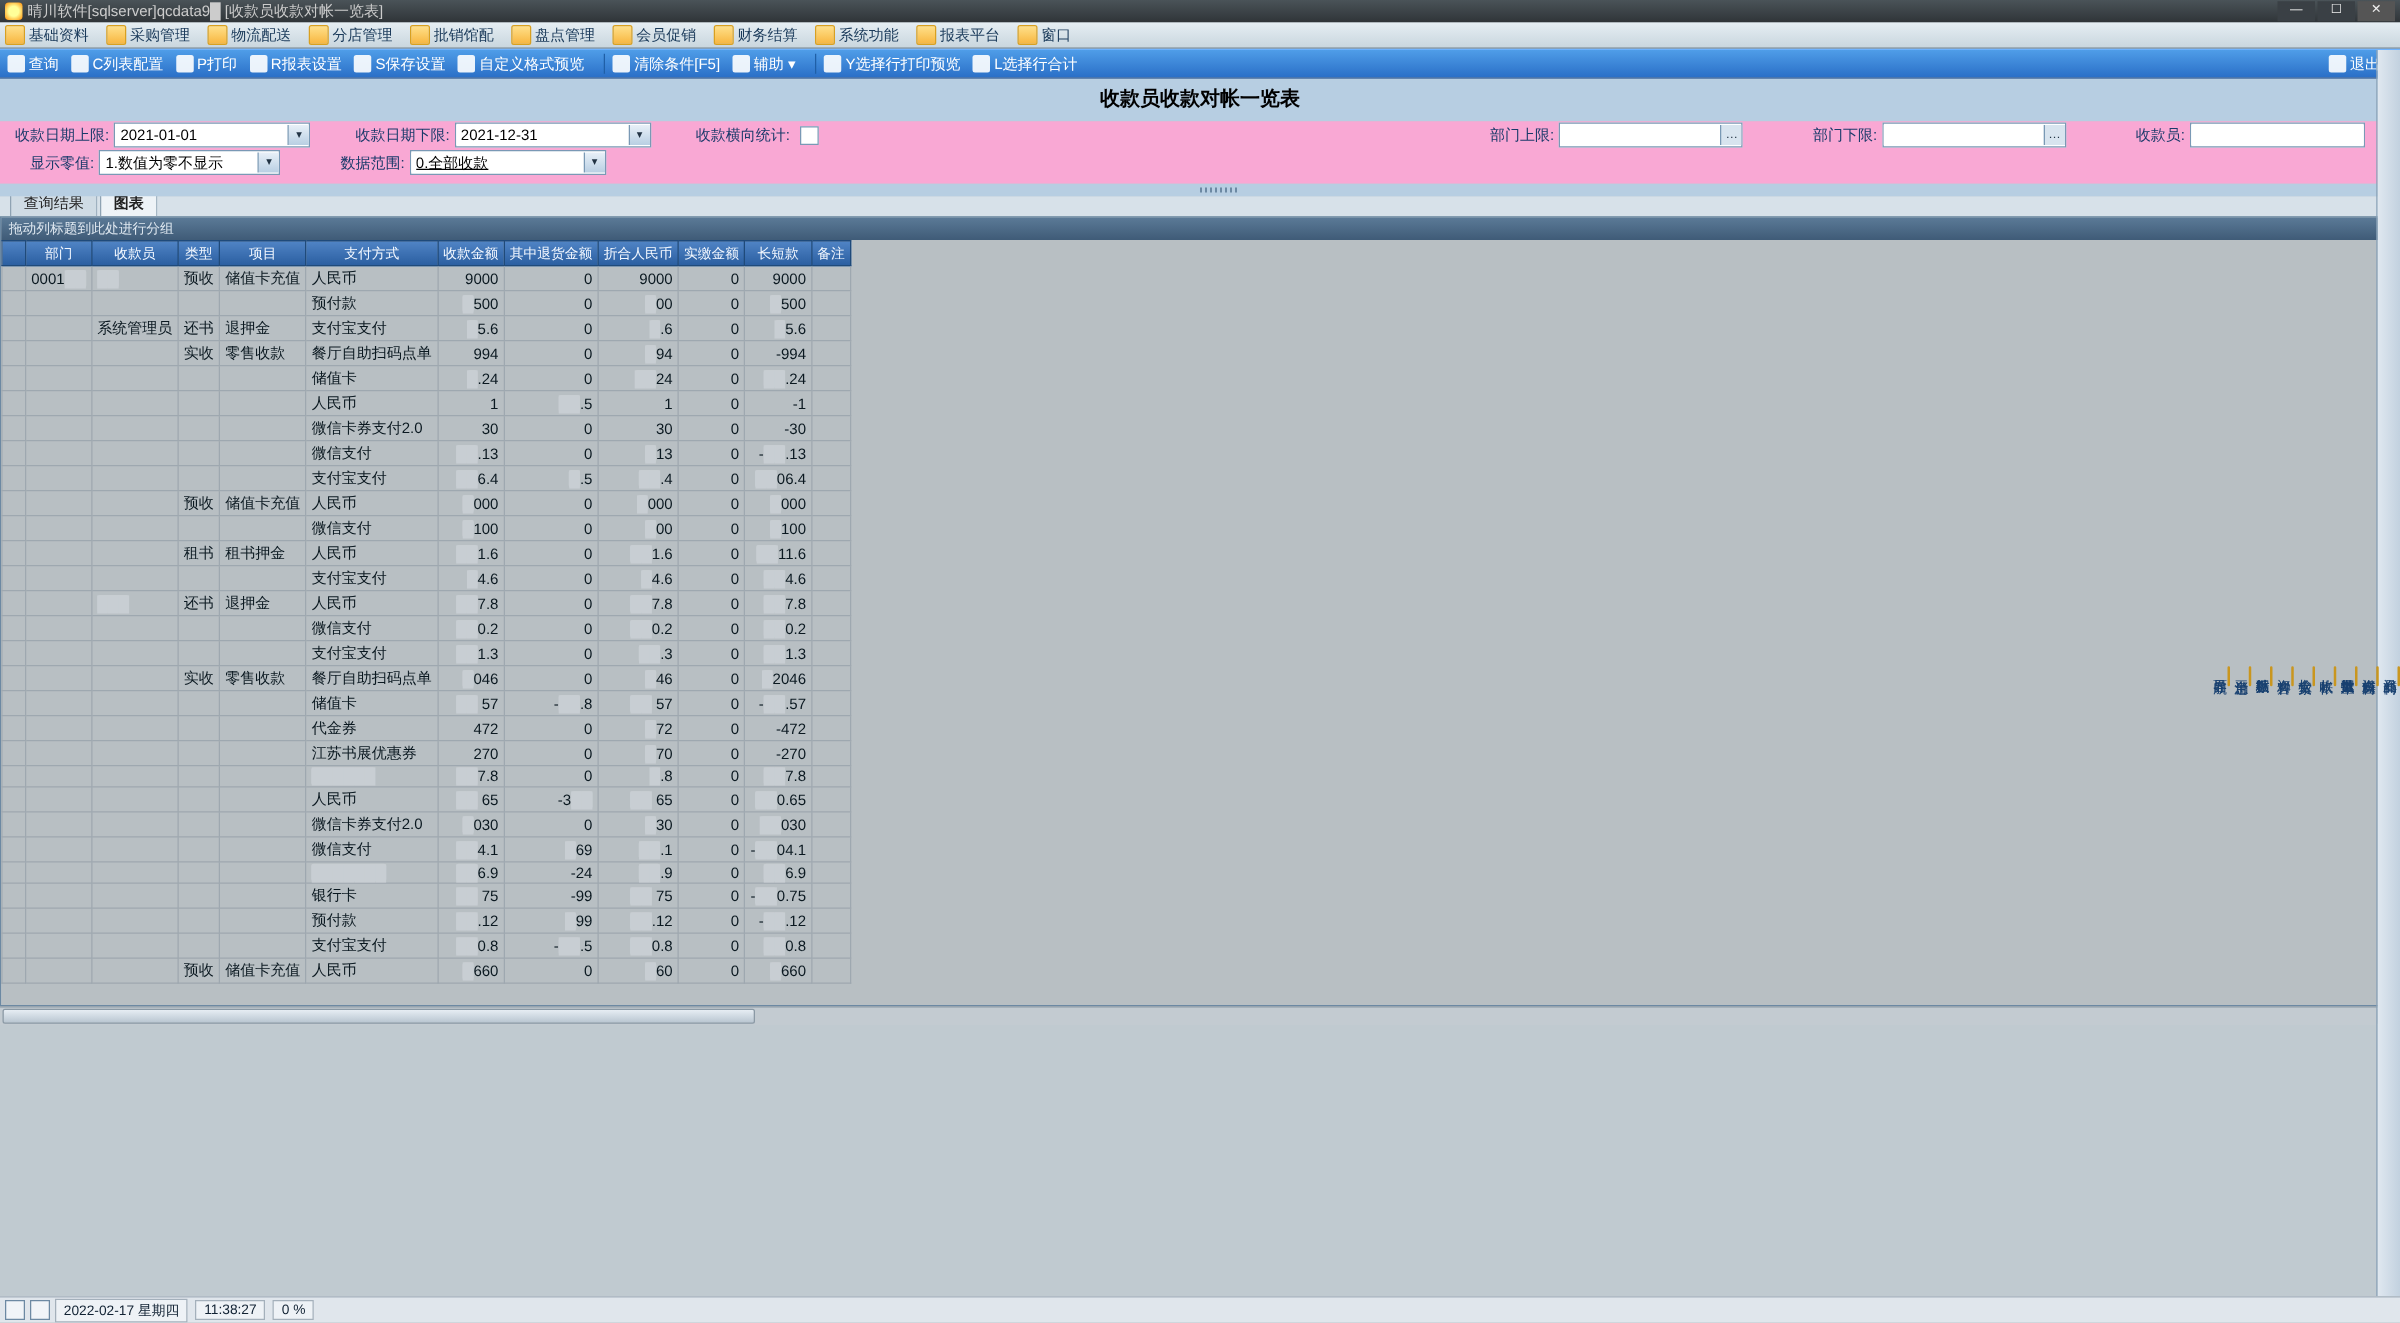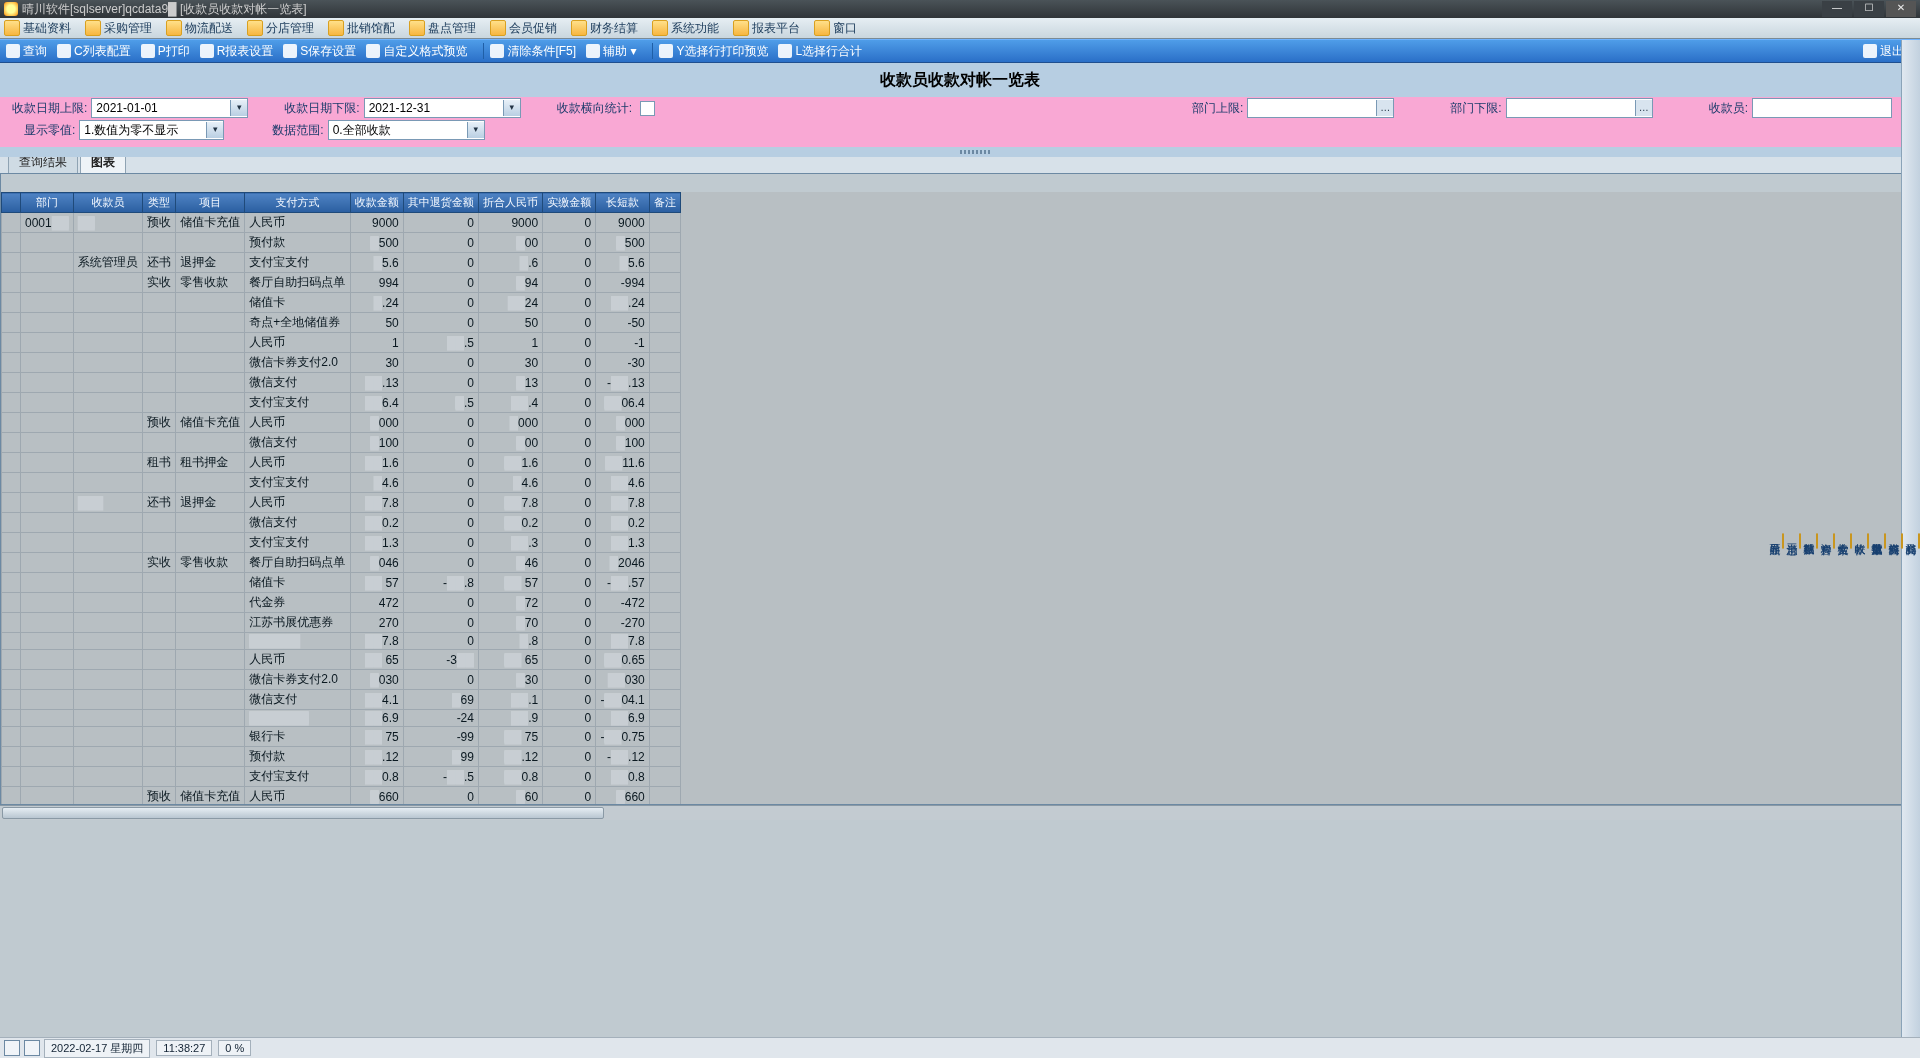--- a/index.html
+++ b/index.html
@@ -129,35 +129,36 @@
       </div>
   </div>
   <div class="row">
     <label style="margin-left:12px">显示零值:</label>
     <div class="combo">
         <input style="width: 118px;" value="1.数值为零不显示">
         <div class="arrow">▾</div>
       </div>
     <label style="margin-left:32px">数据范围:</label>
     <div class="combo">
-        <input style="width: 130px;" value="0.全部收款">
+        <input style="width: 130px; text-decoration: underline;" value="0.全部收款">
         <div class="arrow">▾</div>
       </div>
   </div>
 </div>
 <div class="splith">
     <div class="grip"></div>
   </div>
 
 <div class="tabs">
   <div class="tab">查询结果</div>
   <div class="tab active">图表</div>
 </div>
 
 <div class="grid-wrap">
+  <div class="grouphdr">拖动列标题到此处进行分组</div>
   <div class="grid">
       <table id="gridtbl">
         <thead>
           <tr>
             <th style="width: 10px;"></th>
             <th>部门</th>
             <th>收款员</th>
             <th>类型</th>
             <th>项目</th>
             <th>支付方式</th>
@@ -239,34 +240,20 @@
             <td class="num">0</td>
             <td class="num"><span class="redact">██</span>.24</td>
             <td></td>
           </tr>
           <tr>
             <td></td>
             <td></td>
             <td></td>
             <td></td>
             <td></td>
-            <td>奇点+全地储值券</td>
-            <td class="num">50</td>
-            <td class="num">0</td>
-            <td class="num">50</td>
-            <td class="num">0</td>
-            <td class="num">-50</td>
-            <td></td>
-          </tr>
-          <tr>
-            <td></td>
-            <td></td>
-            <td></td>
-            <td></td>
-            <td></td>
             <td>人民币</td>
             <td class="num">1</td>
             <td class="num"><span class="redact">██</span>.5</td>
             <td class="num">1</td>
             <td class="num">0</td>
             <td class="num">-1</td>
             <td></td>
           </tr>
           <tr>
             <td></td>

